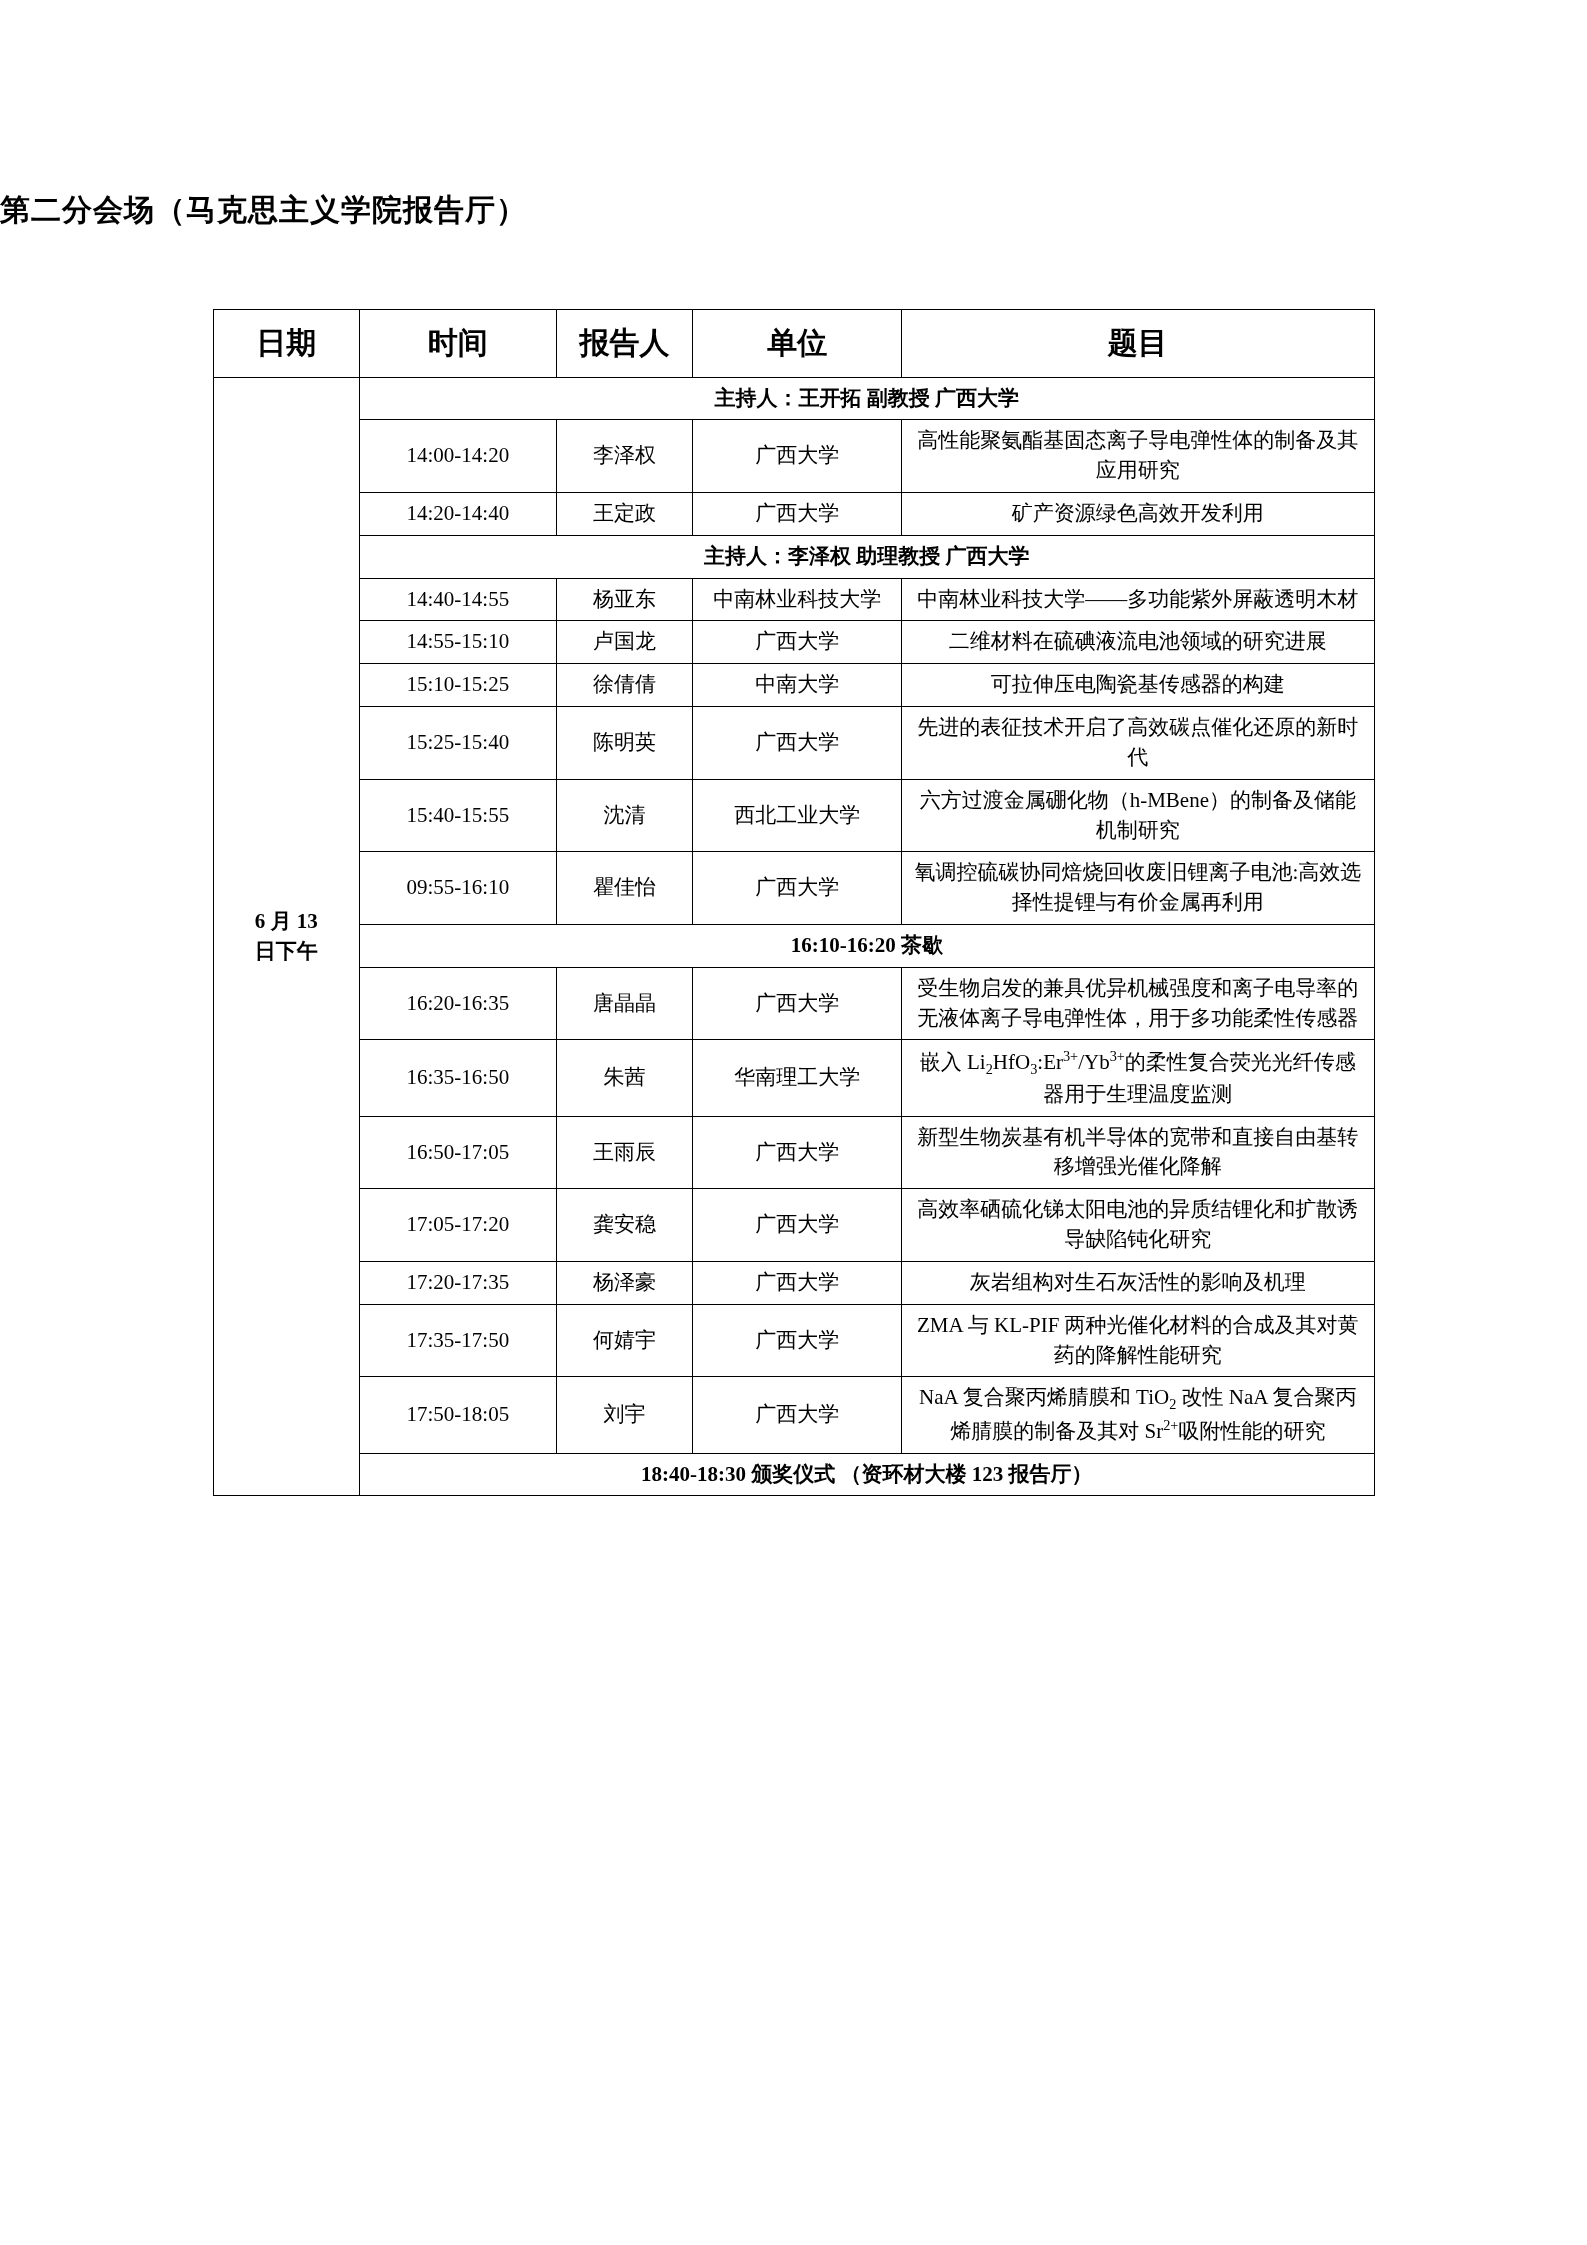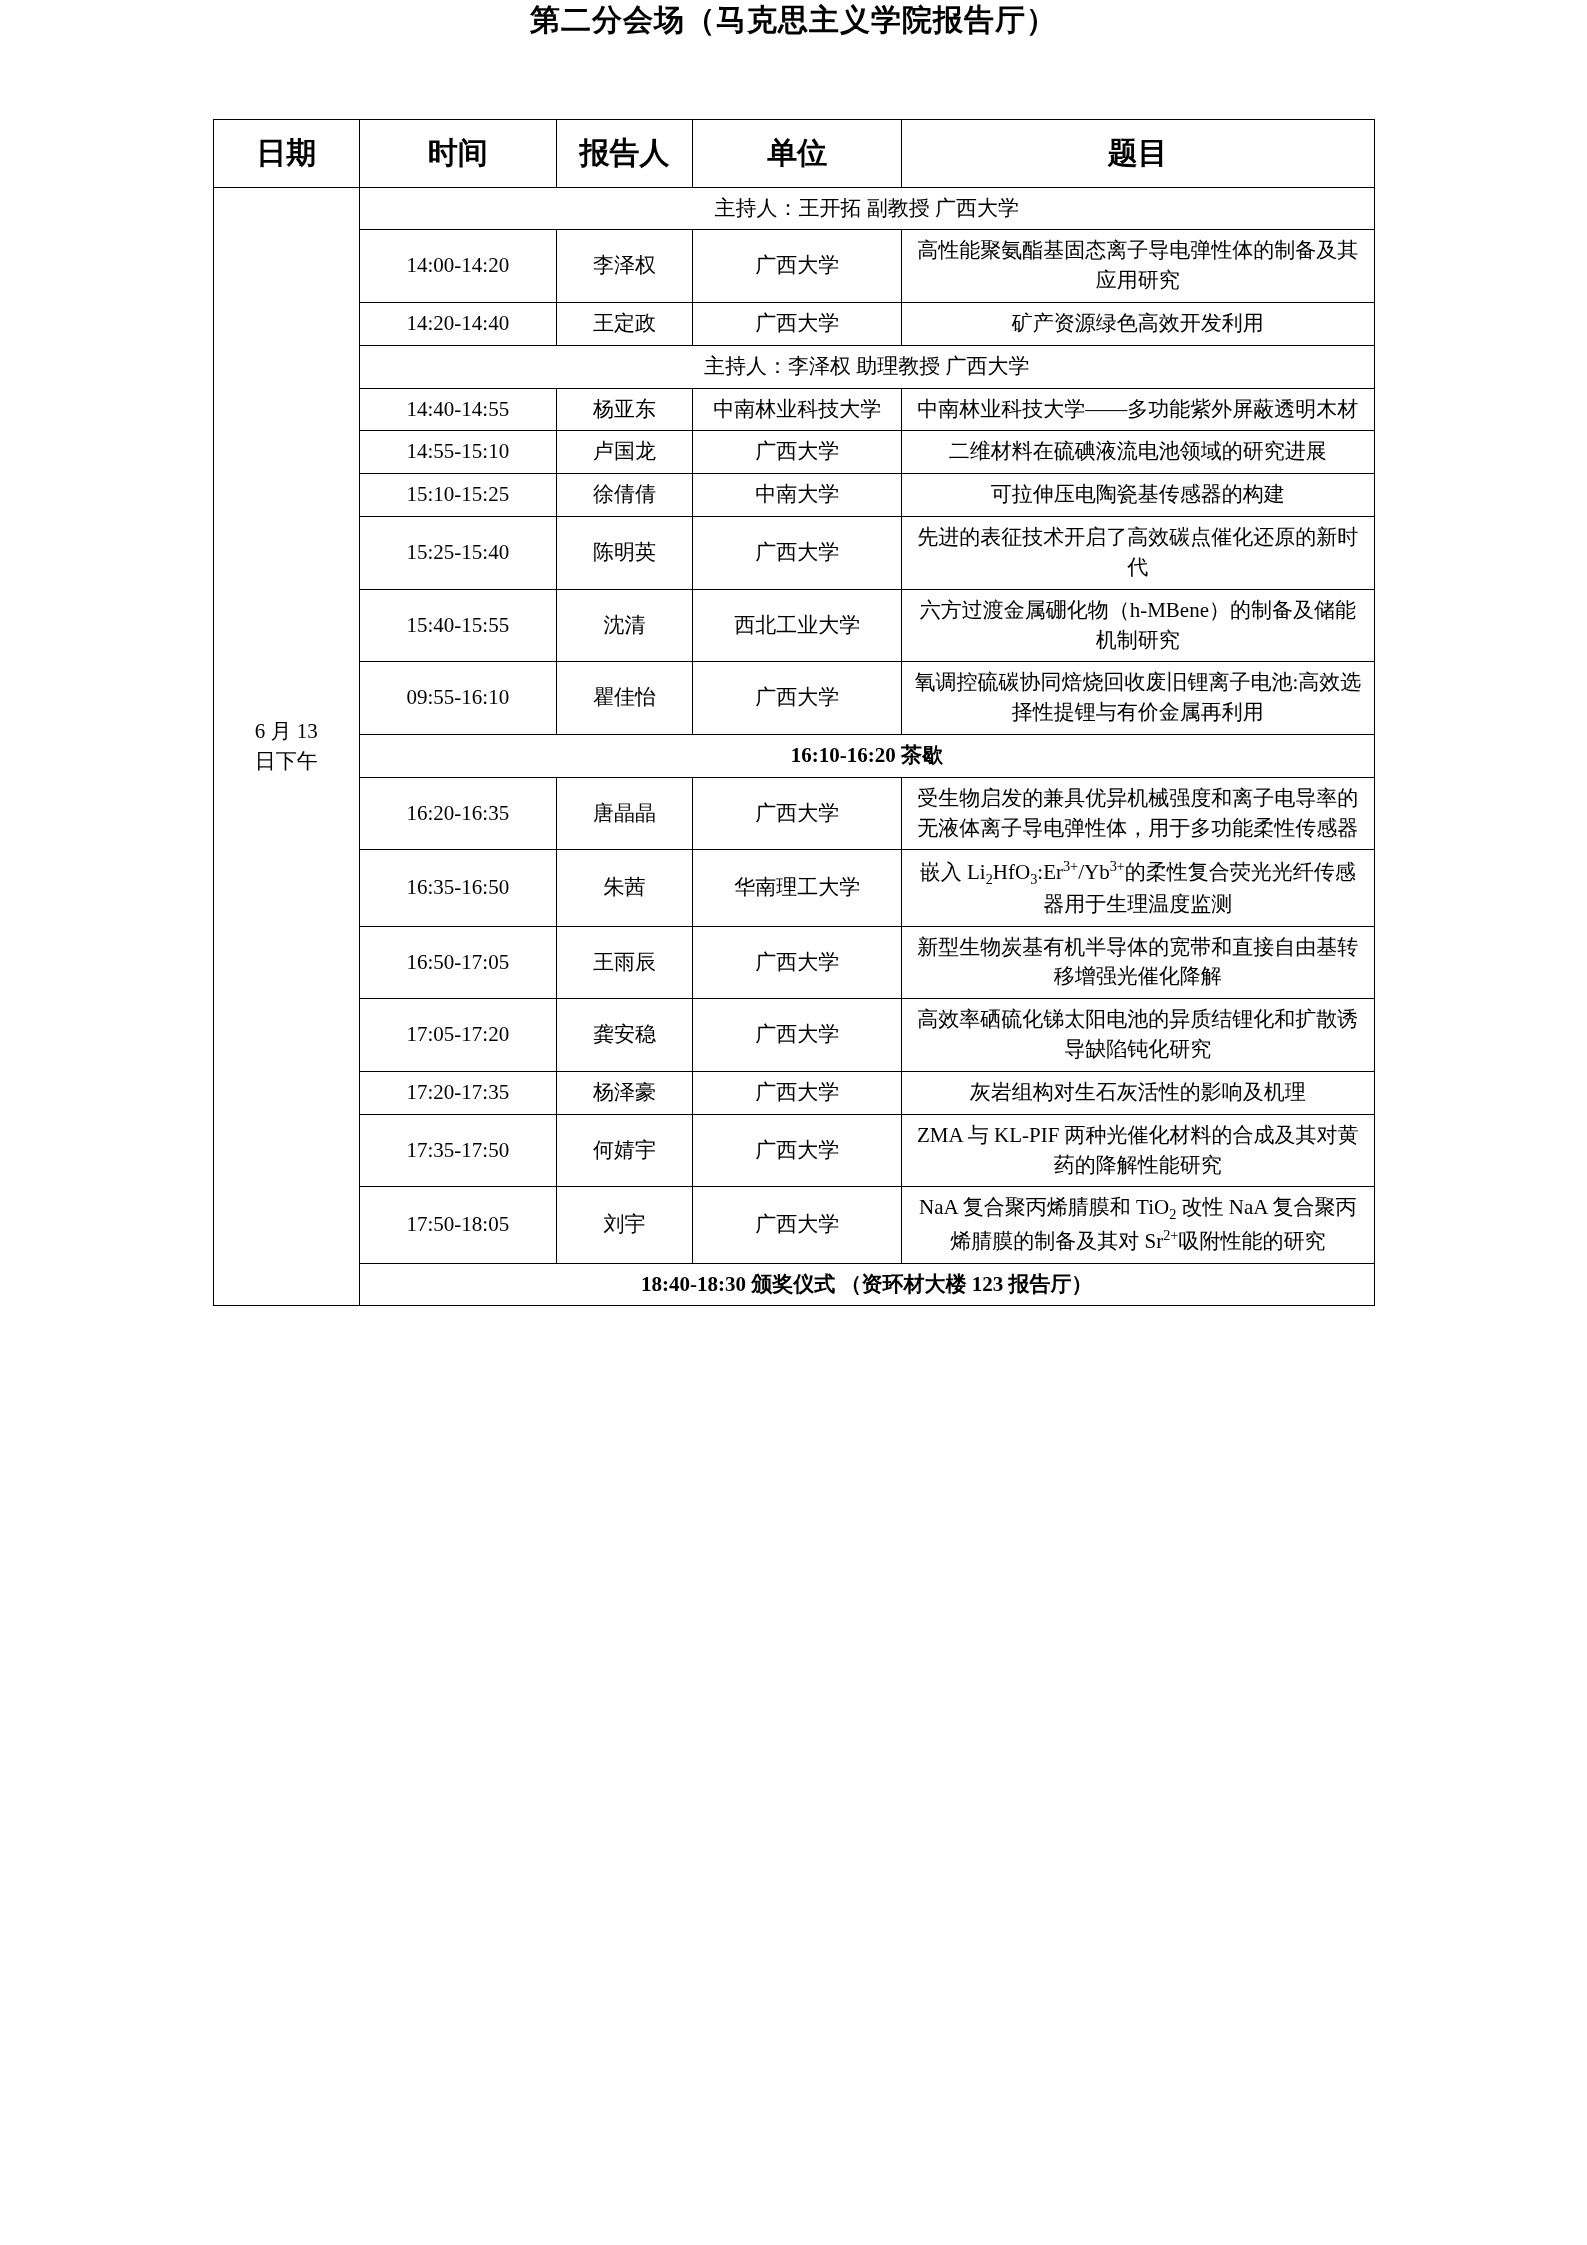--- a/index.html
+++ b/index.html
@@ -15,23 +15,23 @@
     position: relative;
   }
   .page {
     width: 1587px;
     height: 2245px;
     box-sizing: border-box;
     padding: 0;
     position: relative;
   }
   .doc-title {
-    text-align: center;
     font-size: 30px;
     font-weight: bold;
+    margin-top: 190px;
     letter-spacing: 1px;
     font-family: Liberation Sans, sans-serif;
   }
   .table-wrap {
     margin: 78px auto 0 auto;
     width: 1162px;
   }
   table.schedule {
     border-collapse: collapse;
     width: 100%;
@@ -55,21 +55,21 @@
   .col-time { width: 158px; }
   .col-speaker { width: 110px; }
   .col-org { width: 168px; }
   .col-title { width: 380px; }
 
   .date-cell {
     font-size: 23px;
     line-height: 2.6;
   }
   .host-row td {
-    font-weight: normal;
+    font-weight: bold;
     font-size: 23px;
     padding: 12px 8px;
   }
   .break-row td {
     font-weight: bold;
     font-size: 23px;
     padding: 11px 8px;
   }
   .award-row td {
     font-weight: bold;

